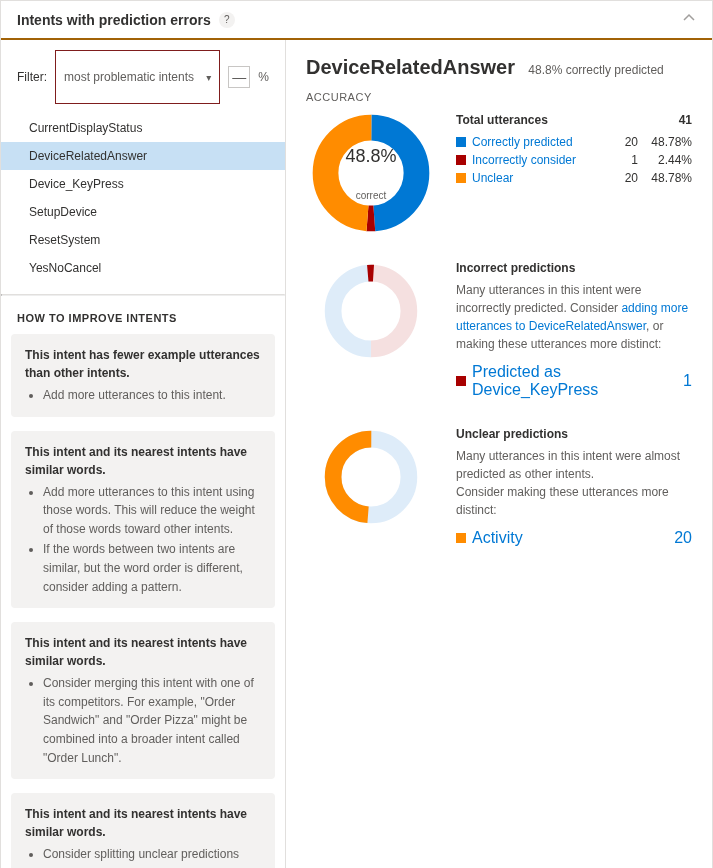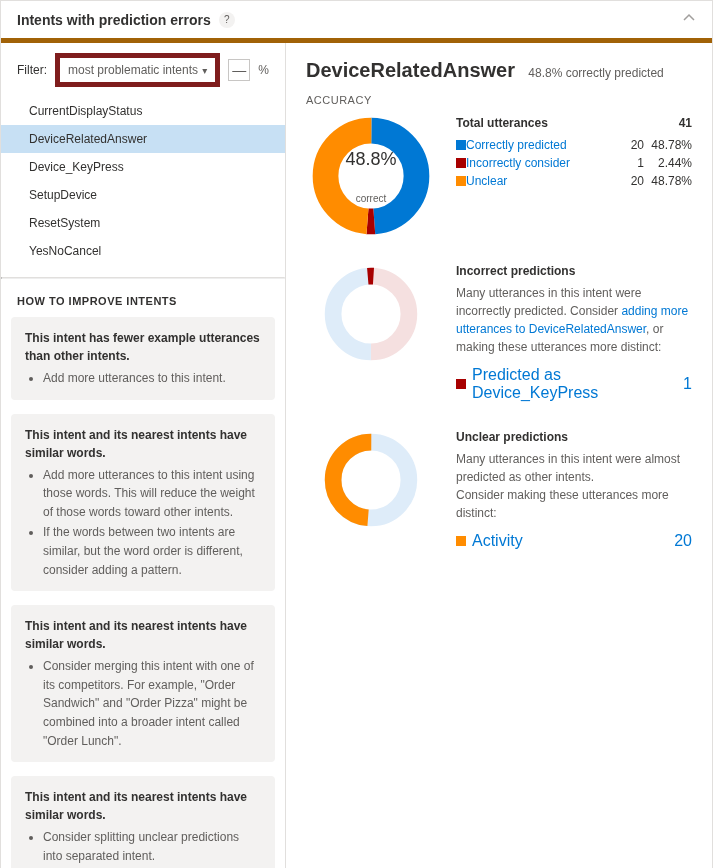--- a/index.html
+++ b/index.html
@@ -6,40 +6,40 @@
   body {
     font-family: "Segoe UI", -apple-system, Arial, sans-serif;
     font-size: 12px;
     color: #323130;
     background: #fff;
     width: 713px;
   }
   .panel { border: 1px solid #e1dfdd; }
   .panel-header {
     display: flex; justify-content: space-between; align-items: center;
-    padding: 10px 16px; border-bottom: 5px solid #a16207;
+    padding: 10px 16px; border-bottom: 2px solid #a16207;
   }
   .panel-header h2 { font-size: 14px; font-weight: 600; display: flex; align-items: center; gap: 8px; }
   .help-badge {
     display: inline-flex; align-items: center; justify-content: center;
     width: 16px; height: 16px; border-radius: 50%;
     background: #f3f2f1; color: #605e5c; font-size: 10px; font-weight: normal;
   }
   .chevron { color: #a19f9d; font-size: 14px; }
   .body { display: flex; }
   .left { width: 285px; border-right: 1px solid #e1dfdd; }
   .right { flex: 1; padding: 16px 20px; }
   .filter-row {
     display: flex; align-items: center; gap: 8px;
     padding: 10px 16px 6px 16px; font-size: 12px;
   }
   .filter-row label { color: #323130; }
   .dropdown {
     flex: 1; display: flex; justify-content: space-between; align-items: center;
-    border: 5px solid #7f1d1d; padding: 5px 8px; background: #fff;
+    border: 1px solid #7f1d1d; padding: 19px 8px; background: #fff;
     font-size: 12px; color: #605e5c; cursor: pointer;
   }
   .dropdown .caret { font-size: 10px; color: #605e5c; }
   .pct-btn {
     display: inline-flex; align-items: center; justify-content: center;
     width: 22px; height: 22px; border: 1px solid #c8c6c4; background: #fff;
     color: #605e5c; font-size: 14px; line-height: 1; cursor: pointer;
   }
   .pct-label { color: #605e5c; font-size: 12px; }
   .intent-list { padding: 4px 0 12px 0; }
@@ -65,21 +65,21 @@
     margin-top: 12px; margin-bottom: 10px;
     font-size: 11px; letter-spacing: 0.5px; color: #605e5c;
   }
   .acc-row { display: flex; gap: 20px; align-items: flex-start; margin-bottom: 28px; }
   .donut-wrap { width: 130px; display: flex; align-items: center; justify-content: center; }
   .donut-text { text-align: center; }
   .donut-text .big { font-size: 18px; font-weight: 400; color: #323130; }
   .donut-text .small { font-size: 10px; color: #605e5c; margin-top: 23px; }
   .legend { flex: 1; font-size: 12px; }
   .legend-title { font-weight: 600; margin-bottom: 6px; display: flex; justify-content: space-between; }
-  .legend-row { display: flex; align-items: center; padding: 2px 0; }
+  .legend-row { display: flex; align-items: center; gap: 6px; padding: 2px 0; }
   .swatch { width: 10px; height: 10px; display: inline-block; }
   .legend-row .label { flex: 1; color: #0078d4; cursor: pointer; }
   .legend-row .num { width: 30px; text-align: right; color: #323130; }
   .legend-row .pct { width: 48px; text-align: right; color: #323130; }
   .sub-section-title { font-size: 12px; font-weight: 600; margin-bottom: 6px; }
   .sub-desc { font-size: 12px; color: #605e5c; line-height: 1.5; margin-bottom: 10px; }
   .sub-desc a { color: #0078d4; text-decoration: none; cursor: pointer; }
   .pred-row { display: flex; align-items: center; gap: 6px; justify-content: space-between; font-size: 16px; }
   .pred-row .lab { color: #0078d4; cursor: pointer; flex: 1; }
   .pred-row .val { color: #0078d4; cursor: pointer; width: 30px; text-align: right; }

